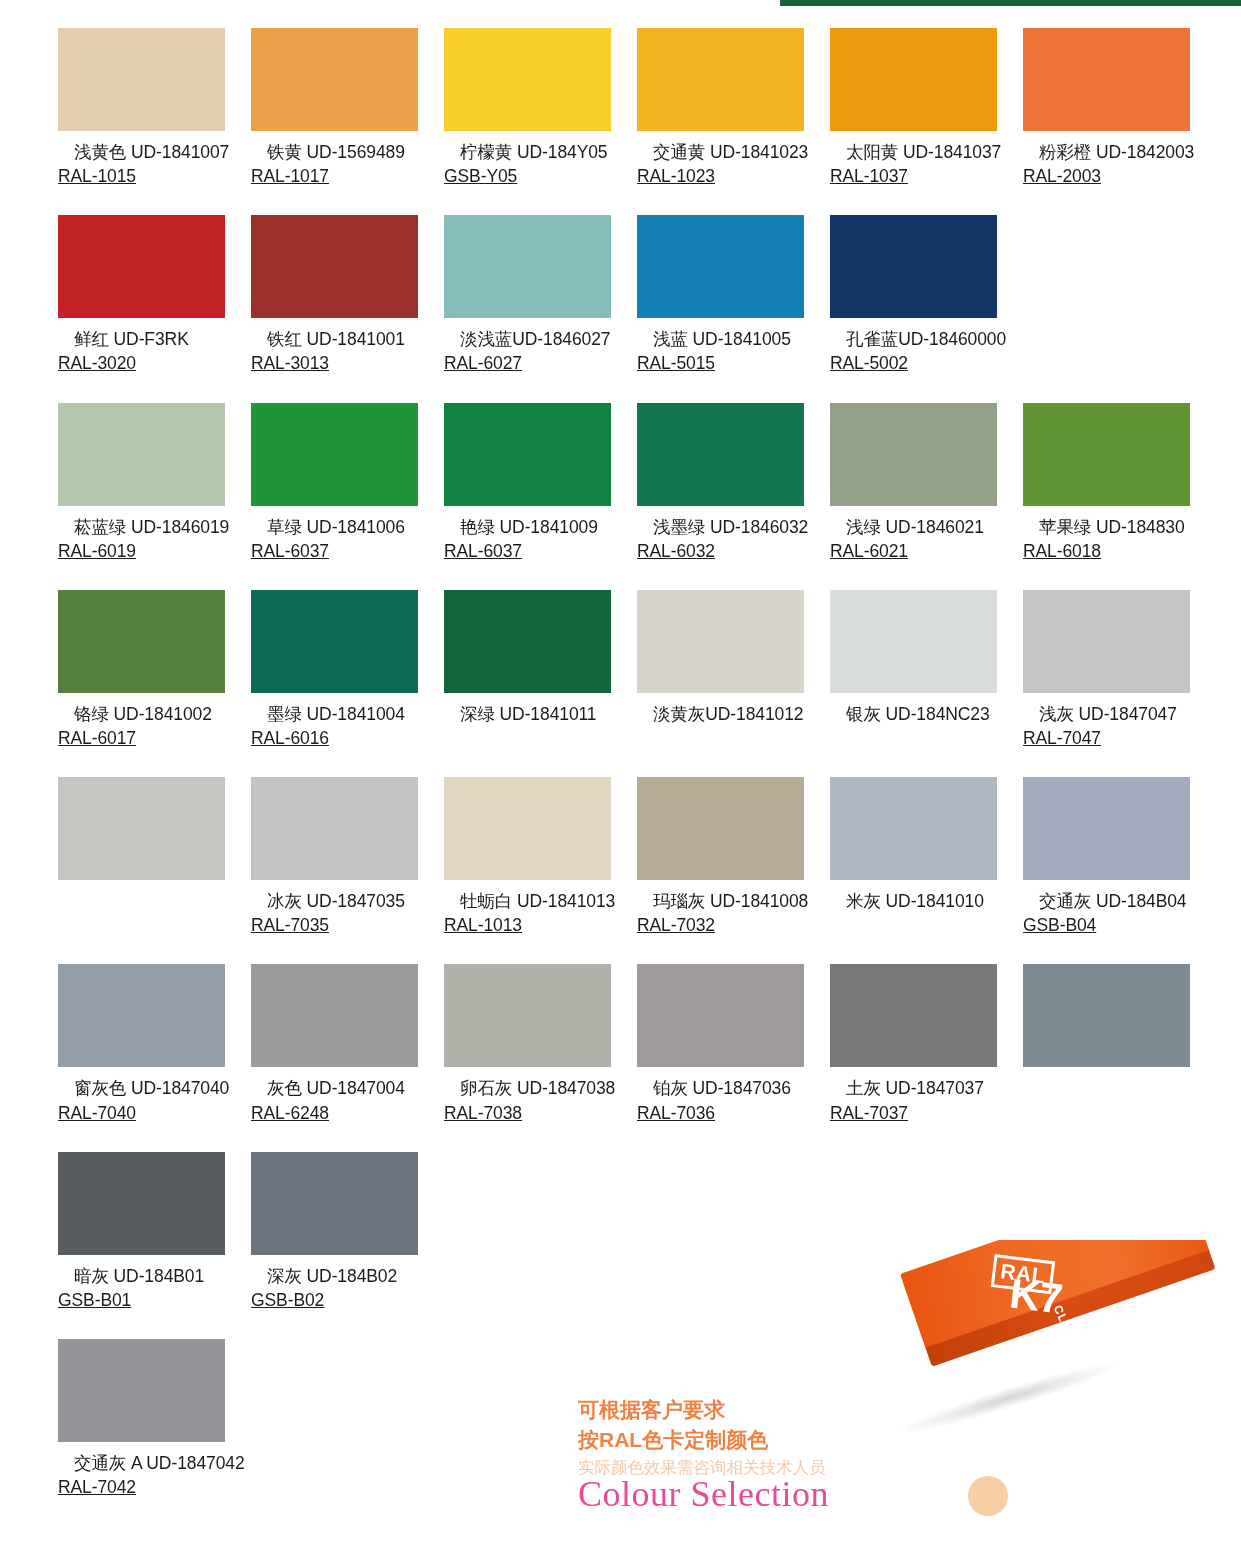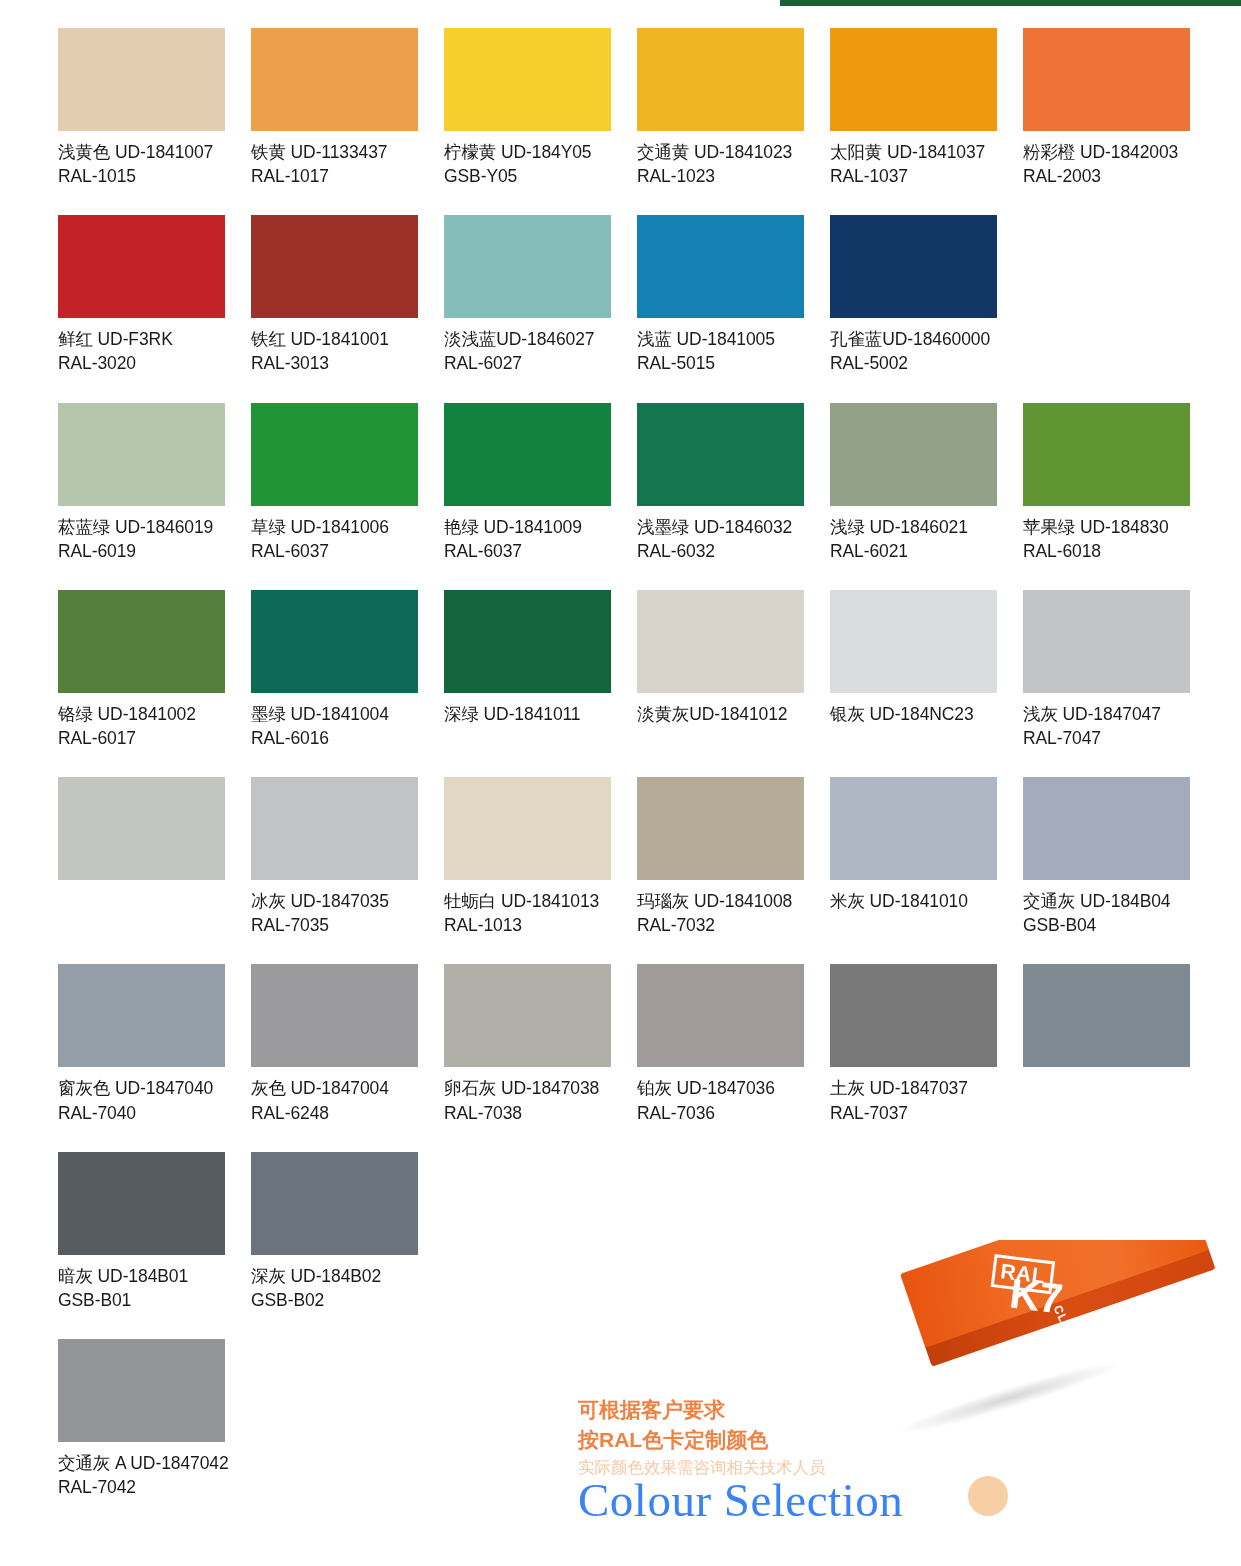--- a/index.html
+++ b/index.html
@@ -52,23 +52,25 @@
   .swatch-caption {
     margin-top: 9px;
     font-size: 17.5px;
     line-height: 1.38;
     letter-spacing: -0.1px;
     white-space: nowrap;
     color: #1b1b1b;
   }
   .swatch-name {
     display: block;
+    margin-left: 16px;
   }
   .swatch-ral {
     display: block;
+    text-decoration: underline;
   }
 
   
 
   
   .footer {
     position: absolute;
     left: 578px;
     top: 1395px;
     width: 560px;
@@ -83,23 +85,23 @@
   }
   .footer-note {
     margin-top: 2px;
     font-size: 16.5px;
     color: #f6c8a5;
     white-space: nowrap;
   }
   .footer-title {
     margin-top: -4px;
     font-family: "Liberation Serif", "DejaVu Serif", serif;
-    font-size: 47px;
+    font-size: 36px;
     line-height: 1.08;
-    color: #3b82f6;
+    color: #ec4899;
     white-space: nowrap;
     letter-spacing: 0.5px;
   }
   .footer-dot {
     position: absolute;
     left: 968px;
     top: 1476px;
     width: 40px;
     height: 40px;
     border-radius: 50%;
@@ -207,21 +209,21 @@
       <div class="swatch-cell">
         <div class="swatch-chip" style="background: rgb(227, 205, 176);"></div>
         <div class="swatch-caption">
           <span class="swatch-name">浅黄色 UD-1841007</span>
           <span class="swatch-ral">RAL-1015</span>
         </div>
       </div>
       <div class="swatch-cell">
         <div class="swatch-chip" style="background: rgb(237, 160, 74);"></div>
         <div class="swatch-caption">
-          <span class="swatch-name">铁黄 UD-1133437</span>
+          <span class="swatch-name">铁黄 UD-1569489</span>
           <span class="swatch-ral">RAL-1017</span>
         </div>
       </div>
       <div class="swatch-cell">
         <div class="swatch-chip" style="background: rgb(246, 207, 44);"></div>
         <div class="swatch-caption">
           <span class="swatch-name">柠檬黄 UD-184Y05</span>
           <span class="swatch-ral">GSB-Y05</span>
         </div>
       </div>

